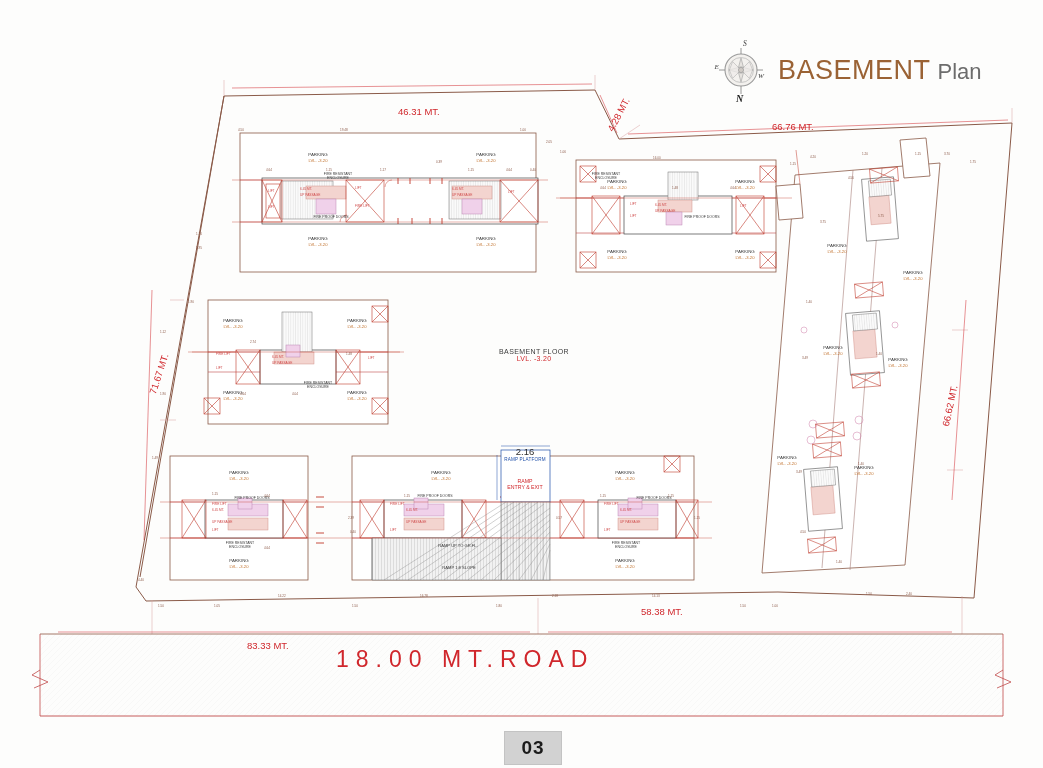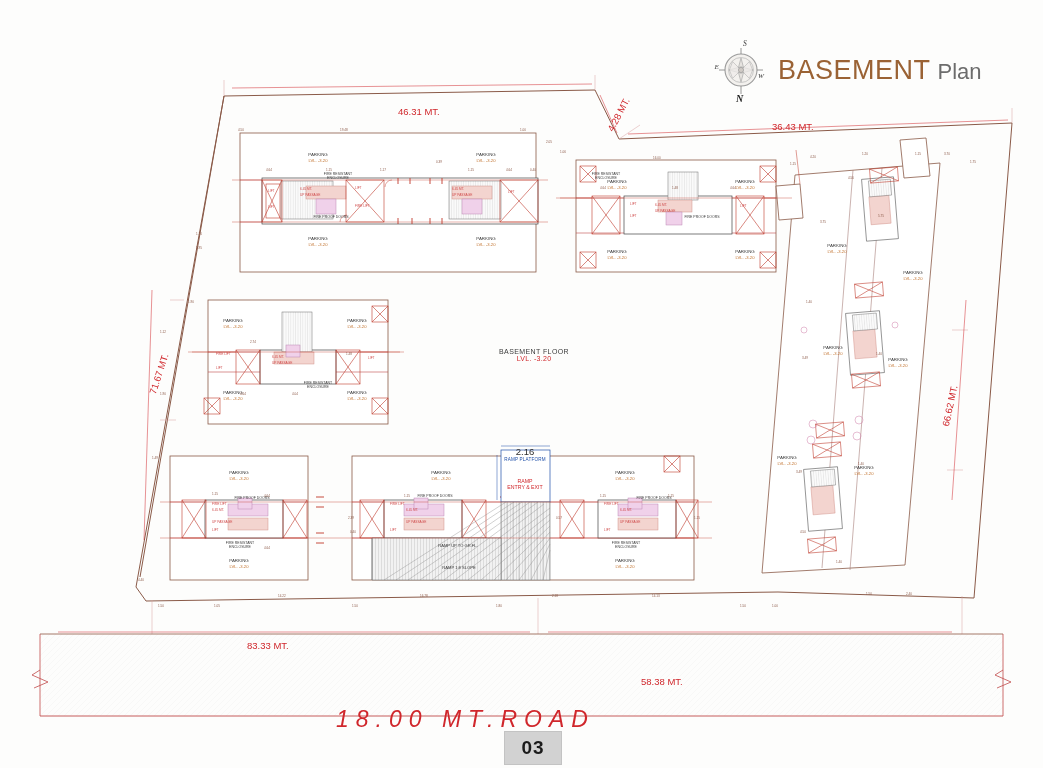--- a/index.html
+++ b/index.html
@@ -398,26 +398,26 @@
       <line x1="556" y1="198" x2="792" y2="198"></line>
       <line x1="232" y1="180" x2="548" y2="180"></line>
       <line x1="232" y1="222" x2="548" y2="222"></line>
       <line x1="160" y1="502" x2="712" y2="502"></line>
       <line x1="160" y1="538" x2="712" y2="538"></line>
     </g>
   </svg>
 
   <div class="dim big" style="left:398px;top:89px;margin-top:17px;">46.31 MT.</div>
   <div class="dim big vert" style="left:605px;top:128px;transform:rotate(-62deg);">4.28 MT.</div>
-  <div class="dim big" style="left:772px;top:121px;">36.43 MT.</div>
+  <div class="dim big" style="left:772px;top:121px;">66.76 MT.</div>
   <div class="dim big vert" style="left:147px;top:392px;transform:rotate(-72deg);">71.67 MT.</div>
   <div class="dim big vert" style="left:940px;top:425px;transform:rotate(-78deg);">66.62 MT.</div>
   <div class="dim big" style="left:247px;top:640px;">83.33 MT.</div>
-  <div class="dim big" style="left:641px;top:676px;">58.38 MT.</div>
-  <div class="roadtxt" style="left:336px;top:706px;font-style:italic;">18.00 MT.ROAD</div>
+  <div class="dim big" style="left:641px;top:606px;">58.38 MT.</div>
+  <div class="roadtxt" style="left:336px;top:646px;">18.00 MT.ROAD</div>
 
   <div class="ctr-lbl" style="left:499px;top:348px;">
     <div class="l1">BASEMENT FLOOR</div>
     <div class="l2">LVL. -3.20</div>
   </div>
 
   <div class="ramp-lbl" style="left:496px;top:446px;width:58px;">
     <div class="r1">2.16</div>
     <div class="r2">RAMP PLATFORM</div>
   </div>

